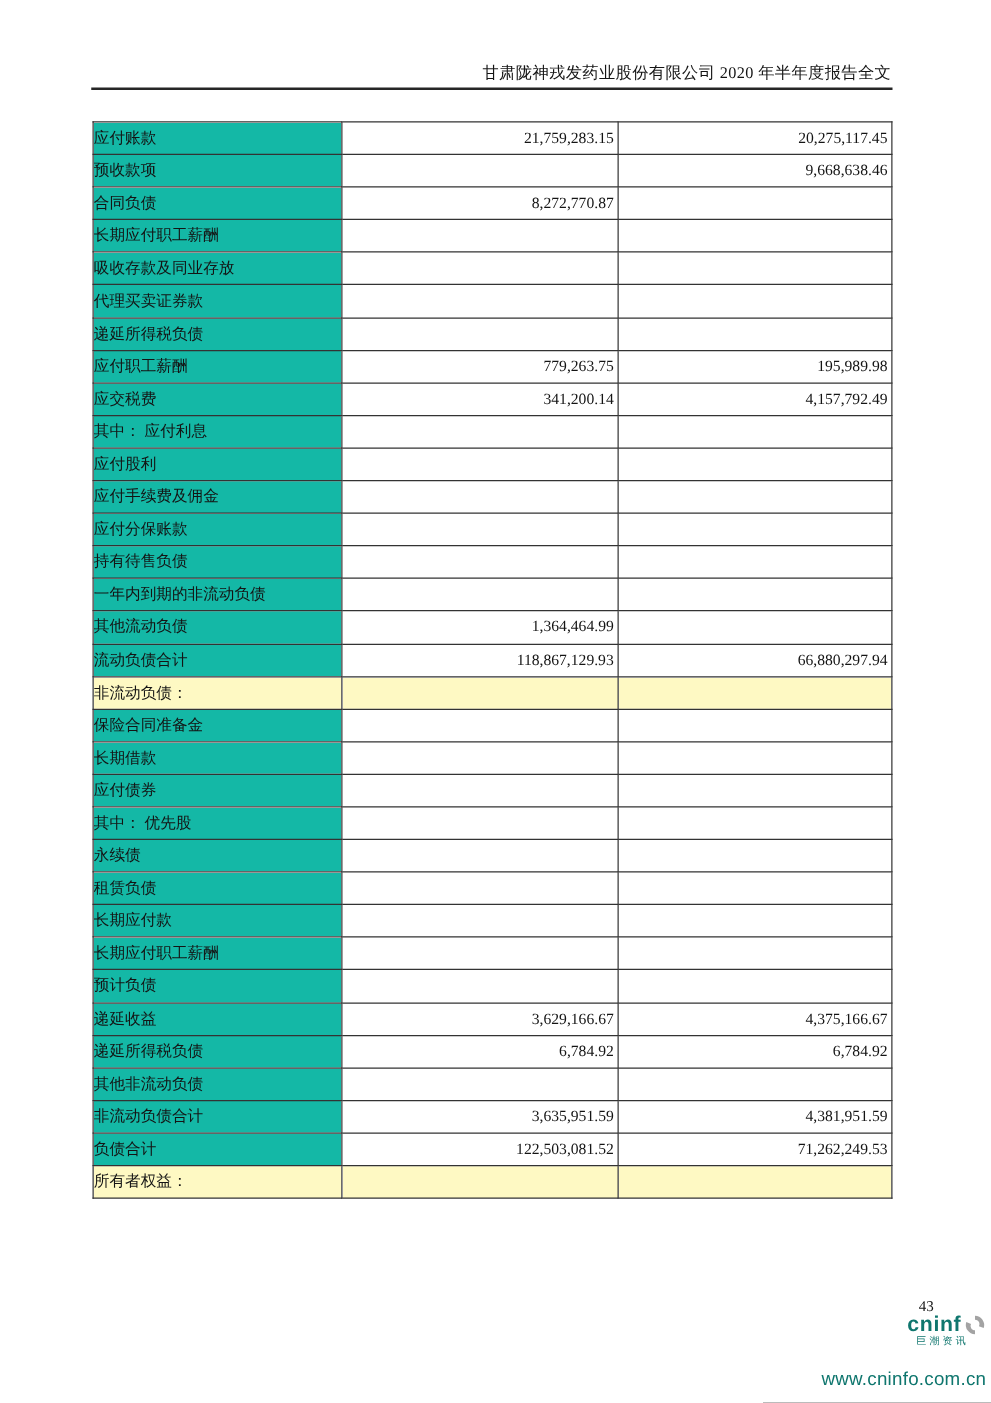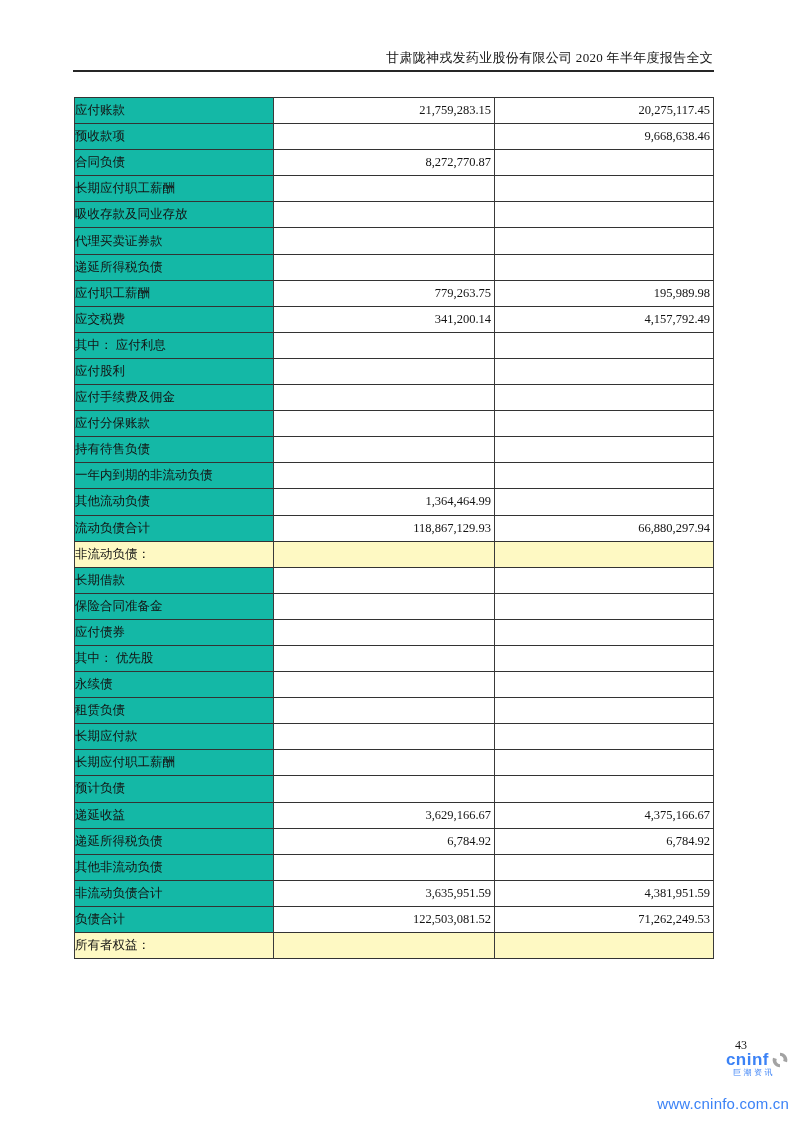--- a/index.html
+++ b/index.html
@@ -61,21 +61,21 @@
   .page-num {
     position:absolute;
     top:1038px; right:46px;
     font-size:12px;
   }
 
   
   .cninfo {
     position:absolute;
     right:4px; bottom:10px;
-    color:#3b82f6;
+    color:#0f766e;
     text-align:right;
     font-family:"Liberation Sans","DejaVu Sans",sans-serif;
     line-height:1.1;
   }
   .cninfo .brand-row {
     display:flex; align-items:center; justify-content:flex-end; gap:2px;
   }
   .cninfo .brand {
     font-size:17px; font-weight:bold; letter-spacing:0.5px;
   }
@@ -186,26 +186,26 @@
           <td class="label ind0">流动负债合计</td>
           <td class="num">118,867,129.93</td>
           <td class="num">66,880,297.94</td>
         </tr>
         <tr class="section">
           <td class="label ind0">非流动负债：</td>
           <td class="num"></td>
           <td class="num"></td>
         </tr>
         <tr>
+          <td class="label ind1">保险合同准备金</td>
+          <td class="num"></td>
+          <td class="num"></td>
+        </tr>
+        <tr>
           <td class="label ind1">长期借款</td>
-          <td class="num"></td>
-          <td class="num"></td>
-        </tr>
-        <tr>
-          <td class="label ind1">保险合同准备金</td>
           <td class="num"></td>
           <td class="num"></td>
         </tr>
         <tr>
           <td class="label ind1">应付债券</td>
           <td class="num"></td>
           <td class="num"></td>
         </tr>
         <tr>
           <td class="label ind2">其中： 优先股</td>

